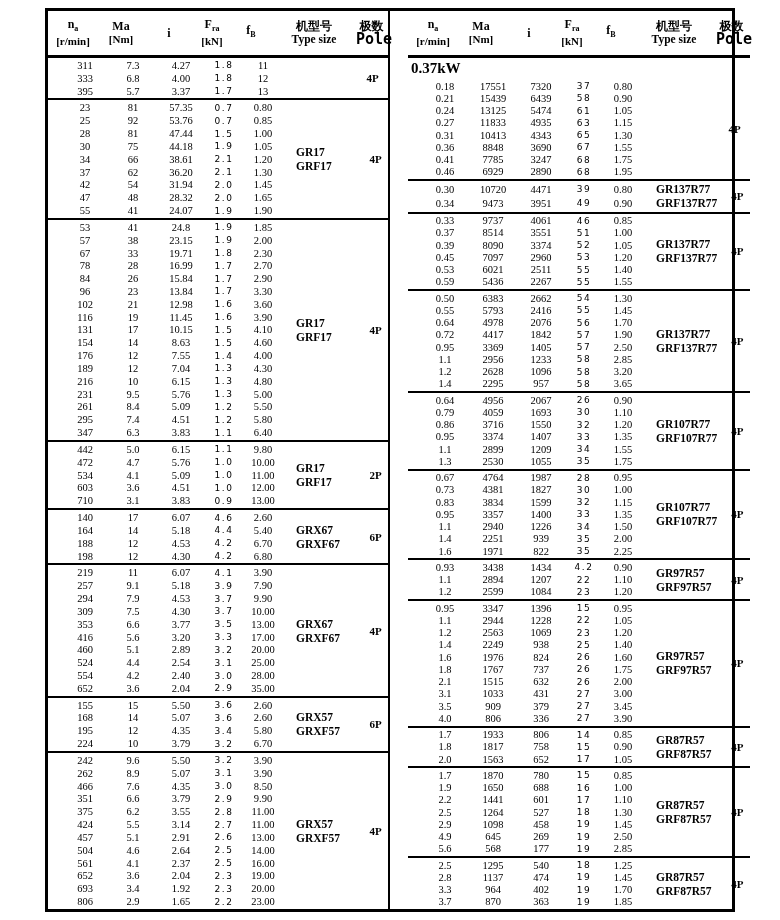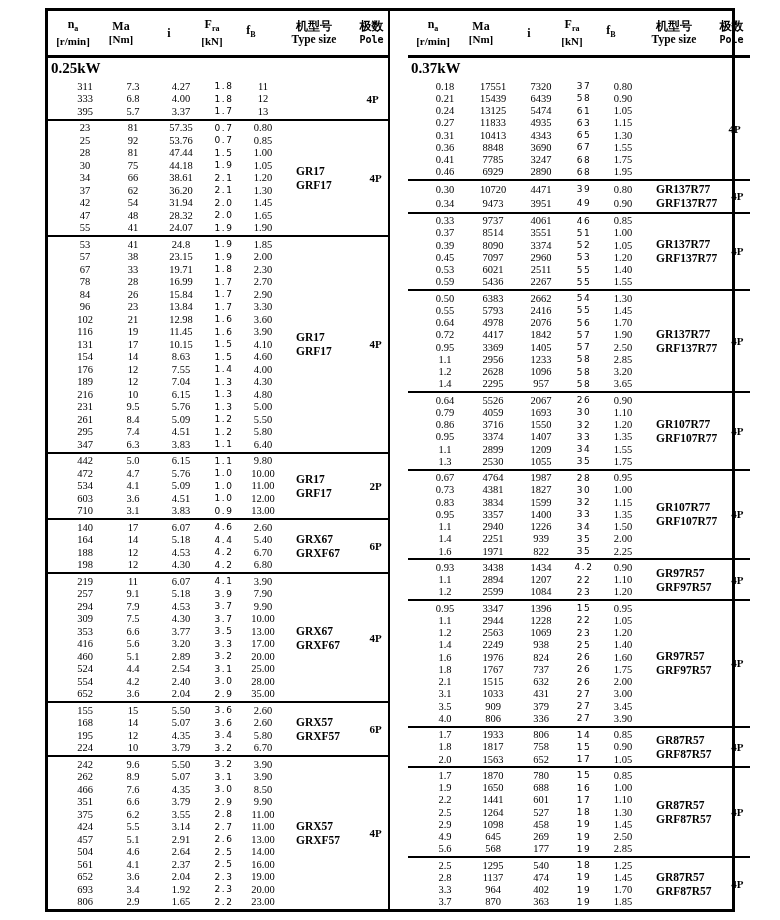--- a/index.html
+++ b/index.html
@@ -31,21 +31,21 @@
     grid-template-columns:50px 46px 50px 36px 42px 84px 31px;
     align-items:center;
     font-weight:bold;
   }
   .thead .hc { text-align:center; font-size:12px; line-height:13px; }
   .thead sub { font-size:8px; }
   .hc .unit { font-size:11px; }
   .hc.type { font-size:12px; }
   .hc.type .en { font-size:11.5px; }
   .hc.pole { font-size:12px; }
-  .hc.pole .en { font-family:"DejaVu Sans Mono", monospace; font-size:10px; letter-spacing:0px; }
+  .hc.pole .en { font-family:"DejaVu Sans Mono", monospace; font-size:15px; letter-spacing:0px; }
 
   
   .section-title {
     height:21px;
     font-size:15px;
     font-weight:bold;
     padding-left:3px;
     line-height:20px;
   }
 
@@ -106,21 +106,20 @@
         </div>
         <div class="hc type">
           <div>机型号</div>
           <div class="en">Type size</div>
         </div>
         <div class="hc pole">
           <div>极数</div>
           <div class="en">Pole</div>
         </div>
       </div>
-      <div class="section-title">0.25kW</div>
       <div class="blocks" id="blocks-left">
           <div class="block" style="flex-grow: 3;">
             <div class="rows">
               <div class="row">
                 <div class="cell">311</div>
                 <div class="cell">7.3</div>
                 <div class="cell">4.27</div>
                 <div class="cell fra">1.8</div>
                 <div class="cell">11</div>
               </div>
@@ -862,21 +861,21 @@
             <div class="typecol">
               <div class="">GR137R77</div>
               <div class="">GRF137R77</div>
             </div>
             <div class="polecol">4P</div>
           </div>
           <div class="block" style="flex-grow: 6;">
             <div class="rows">
               <div class="row">
                 <div class="cell">0.64</div>
-                <div class="cell">5526</div>
+                <div class="cell">4956</div>
                 <div class="cell">2067</div>
                 <div class="cell fra">26</div>
                 <div class="cell">0.90</div>
               </div>
               <div class="row">
                 <div class="cell">0.79</div>
                 <div class="cell">4059</div>
                 <div class="cell">1693</div>
                 <div class="cell fra">30</div>
                 <div class="cell">1.10</div>

